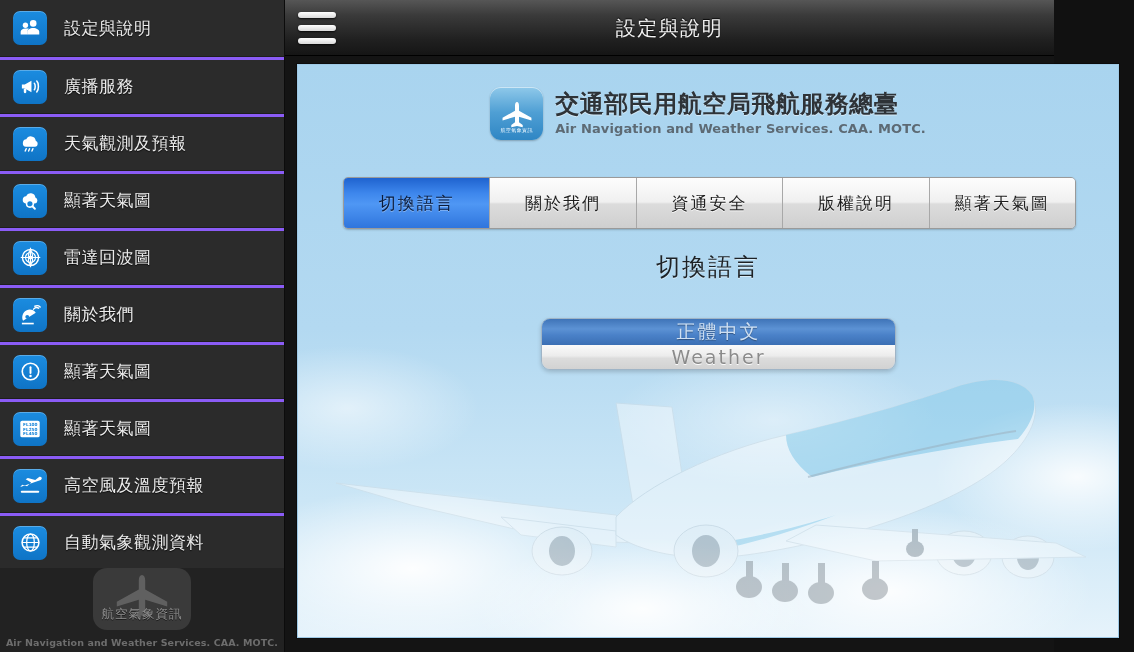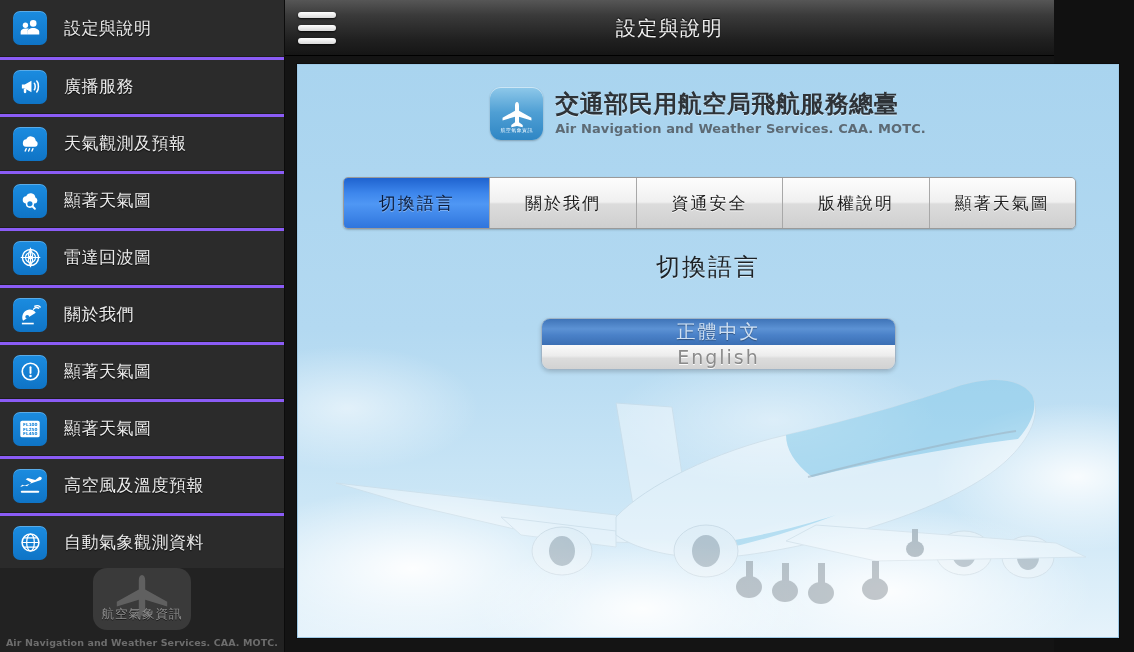--- a/index.html
+++ b/index.html
@@ -424,19 +424,19 @@
           </div>
         </div>
 
       <div id="section-title">切換語言</div>
 
       <div id="seg">
           <div class="seg-btn on">
             <span>正體中文</span>
           </div>
           <div class="seg-btn off">
-            <span>English</span>
+            <span>Weather</span>
           </div>
         </div>
     </div>
 
   </div>
 </div>
 
 </body></html>

